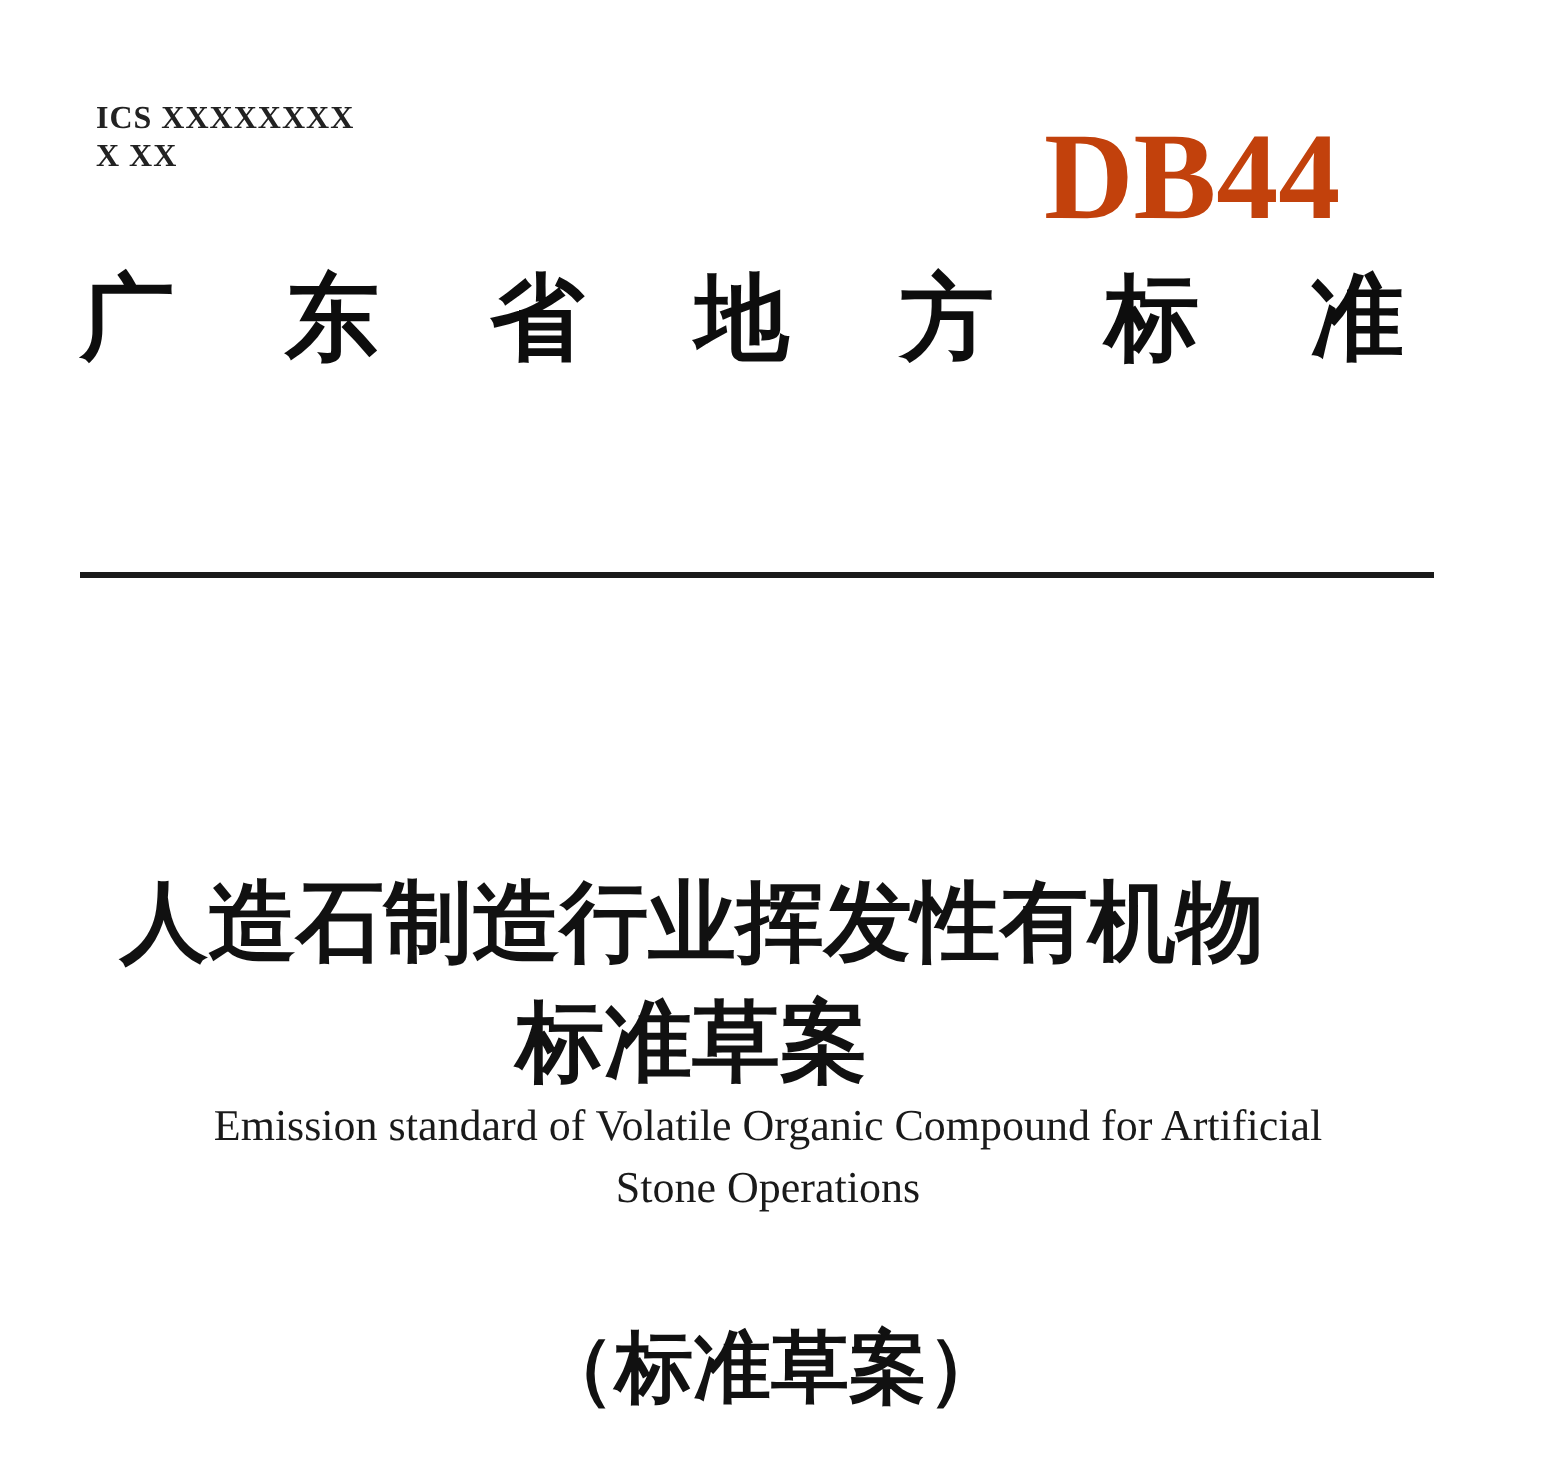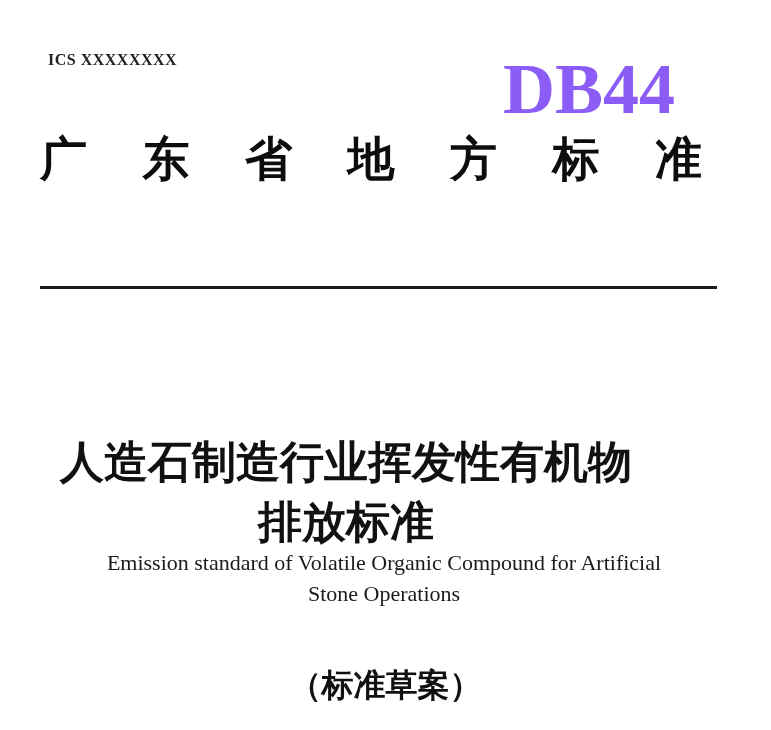--- a/index.html
+++ b/index.html
@@ -23,26 +23,26 @@
     font-family: "Liberation Serif", serif;
     font-weight: bold;
     font-size: 16px;
     line-height: 19px;
     letter-spacing: 0.5px;
     color: #222;
   }
   
   .db44-logo {
     position: absolute;
-    left: 503px; top: 56px;
+    left: 522px; top: 56px;
     font-family: "Liberation Serif", serif;
     font-weight: bold;
-    font-size: 72px;
+    font-size: 62px;
     line-height: 67px;
-    color: #8b5cf6;
+    color: #c2410c;
   }
   
   .standard-name {
     position: absolute;
     left: 40px; top: 131px;
     width: 662px;
     display: flex;
     justify-content: space-between;
     font-family: "Liberation Sans", sans-serif;
     font-weight: bold;
@@ -90,52 +90,53 @@
     color: #1a1a1a;
   }
   
   .draft-label {
     position: absolute;
     left: 0; top: 663px;
     width: 771px;
     text-align: center;
     font-family: "Liberation Sans", sans-serif;
     font-weight: bold;
-    font-size: 32px;
+    font-size: 39px;
     line-height: 44px;
     color: #111;
   }
 </style>
 </head>
 <body>
 
 <div class="page">
 
   <div class="ics-block">
     <div>ICS XXXXXXXX</div>
+    <div>X XX</div>
   </div>
 
   <div class="db44-logo">DB44</div>
 
   <div class="standard-name">
     <span>广</span>
     <span>东</span>
     <span>省</span>
     <span>地</span>
     <span>方</span>
     <span>标</span>
     <span>准</span>
   </div>
 
 
   <div class="rule"></div>
 
   <div class="main-title">
     <div>人造石制造行业挥发性有机物</div>
-    <div>排放标准</div>
+    <div>标准草案</div>
   </div>
 
   <div class="en-title">
     <div>Emission standard of Volatile Organic Compound for Artificial</div>
     <div>Stone Operations</div>
   </div>
 
   <div class="draft-label">（标准草案）</div>
 
 </div>

